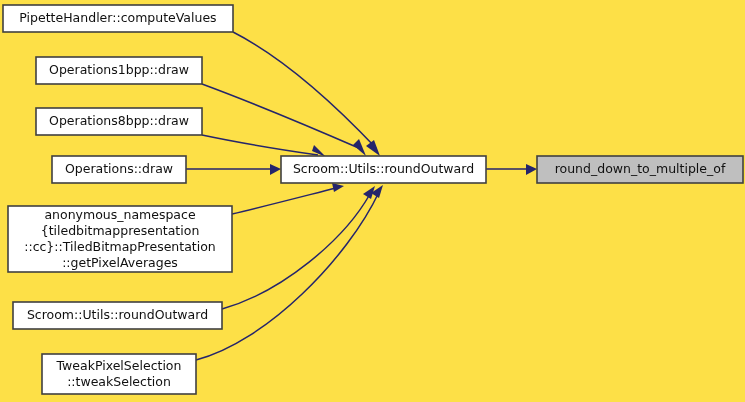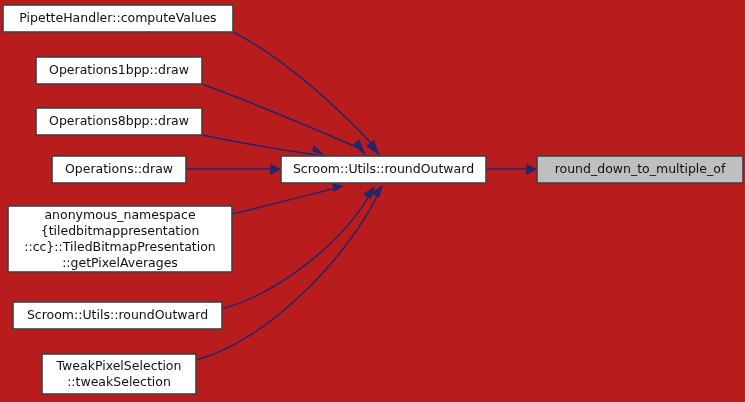--- a/index.html
+++ b/index.html
@@ -10,21 +10,21 @@
   body {
     width: 745px;
     height: 402px;
     font-family: "DejaVu Sans", sans-serif;
     overflow: hidden;
   }
   #graph-root {
     position: relative;
     width: 745px;
     height: 402px;
-    background: #b91c1c;
+    background: #fde047;
   }
   svg.callgraph {
     display: block;
     width: 745px;
     height: 402px;
   }
   .node-box {
     fill: #ffffff;
     stroke: #404040;
     stroke-width: 1.6;

